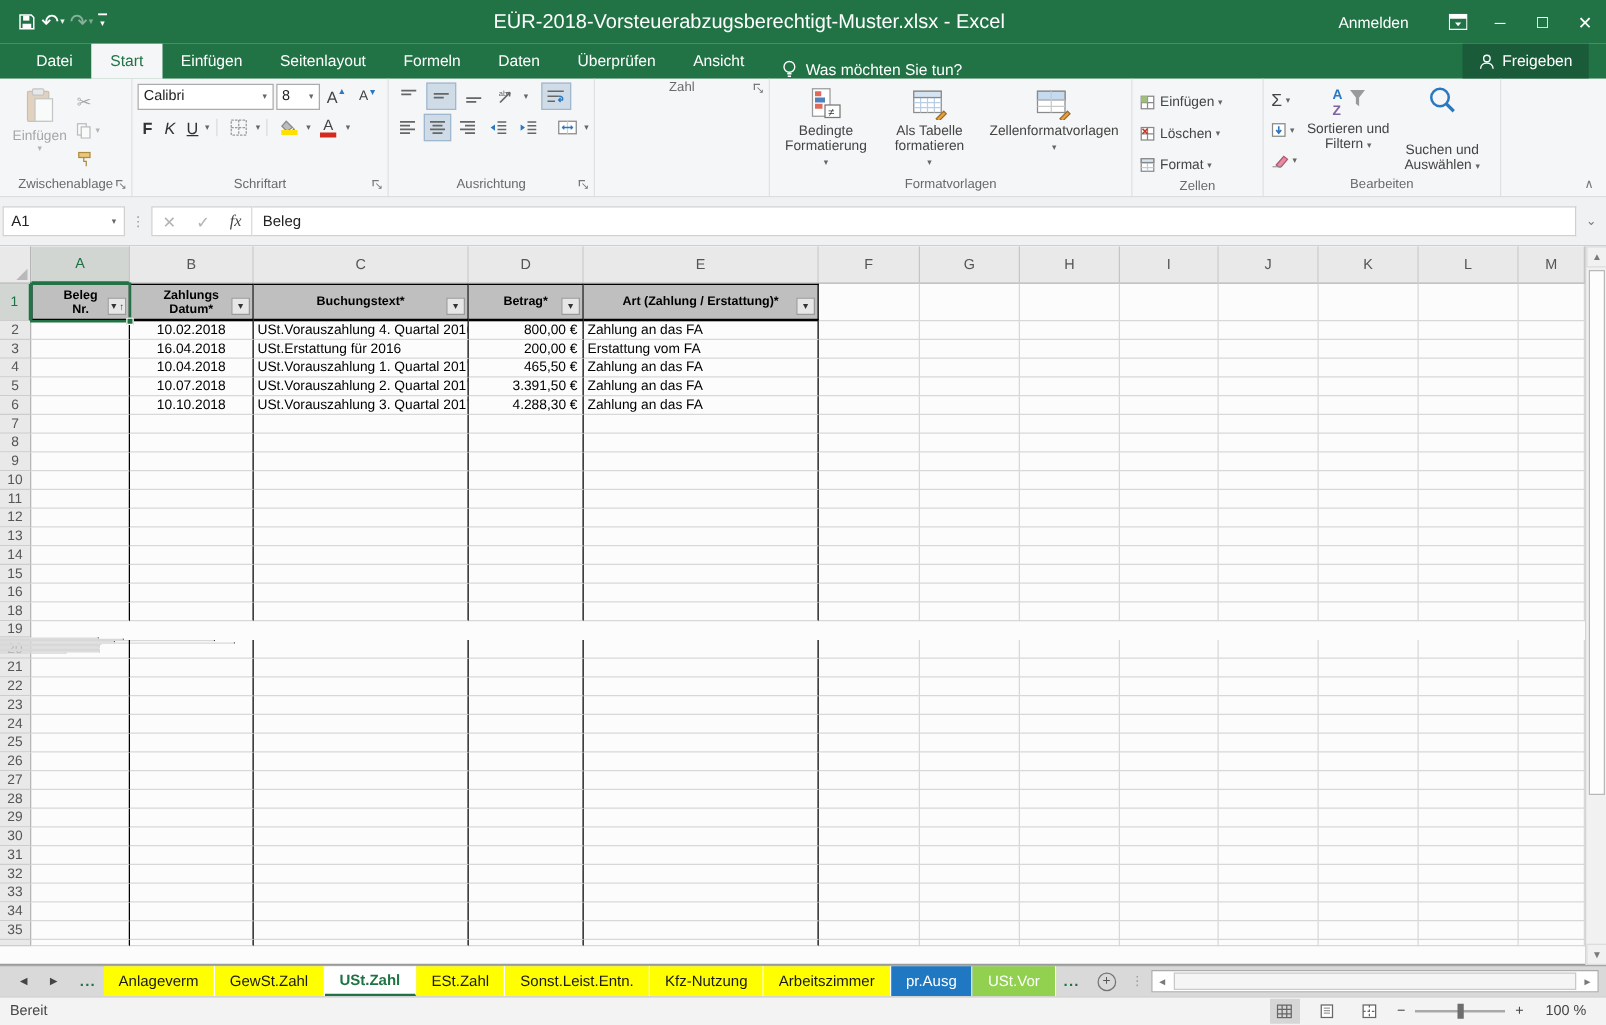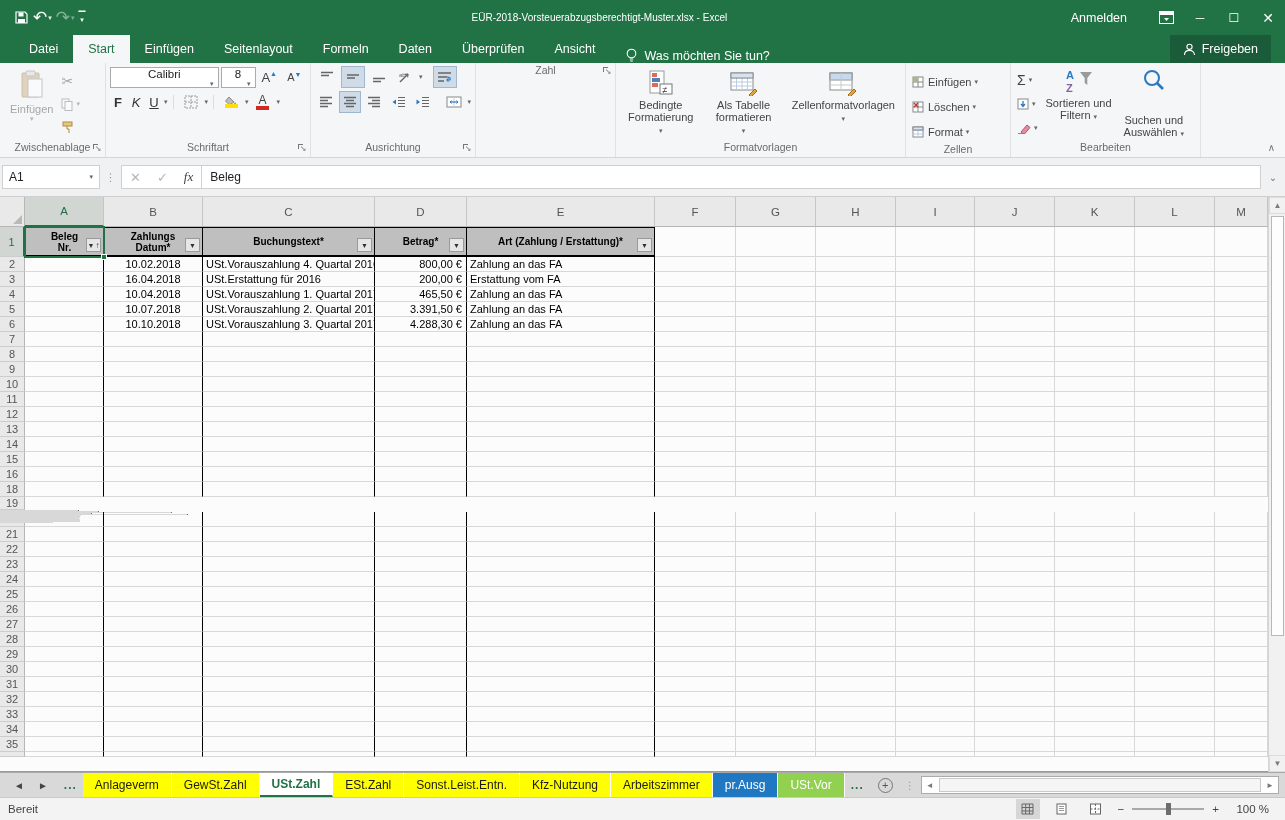--- a/index.html
+++ b/index.html
@@ -5,21 +5,21 @@
   * { margin:0; padding:0; box-sizing:border-box; }
   html,body { width:1285px; height:820px; overflow:hidden; font-family:"Liberation Sans", sans-serif; background:#fff; }
   .app { position:relative; width:1285px; height:820px; background:#fff; }
 
   
   .titlebar { position:absolute; left:0; top:0; width:1285px; height:35px; background:#217346; display:flex; align-items:center; color:#fff; }
   .qat { display:flex; align-items:center; gap:4px; padding-left:14px; width:150px; }
   .qat-btn { display:flex; align-items:center; color:#fff; font-size:15px; line-height:1; }
   .qat-dd { font-size:7px; margin-left:1px; color:#e8f2ec; }
   .dim { opacity:.45; }
-  .tb-title { flex:1; text-align:center; font-size:10px; white-space:nowrap; overflow:hidden; }
+  .tb-title { flex:1; text-align:center; font-size:16px; white-space:nowrap; overflow:hidden; }
   .tb-right { display:flex; align-items:center; gap:0; height:35px; }
   .tb-signin { font-size:12.5px; padding:0 22px; }
   .tb-winbtn { width:34px; height:35px; display:flex; align-items:center; justify-content:center; font-size:12px; }
   .tb-ribopt { width:34px; height:35px; display:flex; align-items:center; justify-content:center; }
 
   
   .tabrow { position:absolute; left:0; top:35px; width:1285px; height:28px; background:#217346; display:flex; align-items:flex-end; }
   .rtab { height:28px; display:flex; align-items:center; padding:0 15px; color:#fff; font-size:12.5px; cursor:default; }
   .rtab.active { background:#f5f6f7; color:#217346; }
   .tellme { display:flex; align-items:center; gap:7px; color:#fff; font-size:12.5px; margin-left:14px; }
@@ -31,21 +31,21 @@
   .rgroup { position:relative; height:94px; border-right:1px solid #e0e1e2; display:flex; flex-direction:column; }
   .rcontent { flex:1; display:flex; padding:3px 4px 0 4px; }
   .rlabel { height:17px; font-size:10.5px; color:#6a6a6a; text-align:center; position:relative; padding-top:1px; }
   .launcher { position:absolute; right:2px; bottom:3px; width:10px; height:10px; font-size:8px; color:#777; line-height:10px; text-align:center; border-left:0; }
   .launcher::before { content:""; position:absolute; left:0; top:0; width:4px; height:4px; border-left:1px solid #777; border-top:1px solid #777; }
   .bigbtn { display:flex; flex-direction:column; align-items:center; justify-content:flex-start; padding:4px 6px 0 6px; font-size:11px; color:#444; text-align:center; }
   .bigbtn .lbl { margin-top:3px; line-height:12px; }
   .smallstack { display:flex; flex-direction:column; justify-content:flex-start; gap:3px; padding-top:5px; }
   .mini { display:flex; align-items:center; gap:3px; font-size:11px; color:#444; height:20px; padding:0 2px; }
   .dd { font-size:7px; color:#666; }
-  .combo { background:#fff; border:1px solid #ababab; display:flex; align-items:center; font-size:11.5px; color:#222; padding:0 4px; height:21px;flex-direction:column; }
+  .combo { background:#fff; border:1px solid #ababab; display:flex; align-items:center; font-size:11.5px; color:#222; padding:0 4px; height:21px; }
   .combo .dd { margin-left:auto; }
   .iconbtn { width:24px; height:22px; display:flex; align-items:center; justify-content:center; color:#444; }
   .iconbtn.sel { background:#cfdce8; border:1px solid #9fb8cf; }
   .fontrow { display:flex; align-items:center; gap:2px; }
   .fkru { font-size:13px; color:#333; width:16px; text-align:center; }
   .colorbar { display:inline-block; width:13px; height:4px; margin-top:-2px; }
   .vline { width:1px; background:#dcdcdc; margin:4px 3px; }
 
   
   .fbar { position:absolute; left:0; top:158px; width:1285px; height:39px; background:#f0f1f2; border-bottom:1px solid #cfcfcf; display:flex; align-items:center; }

